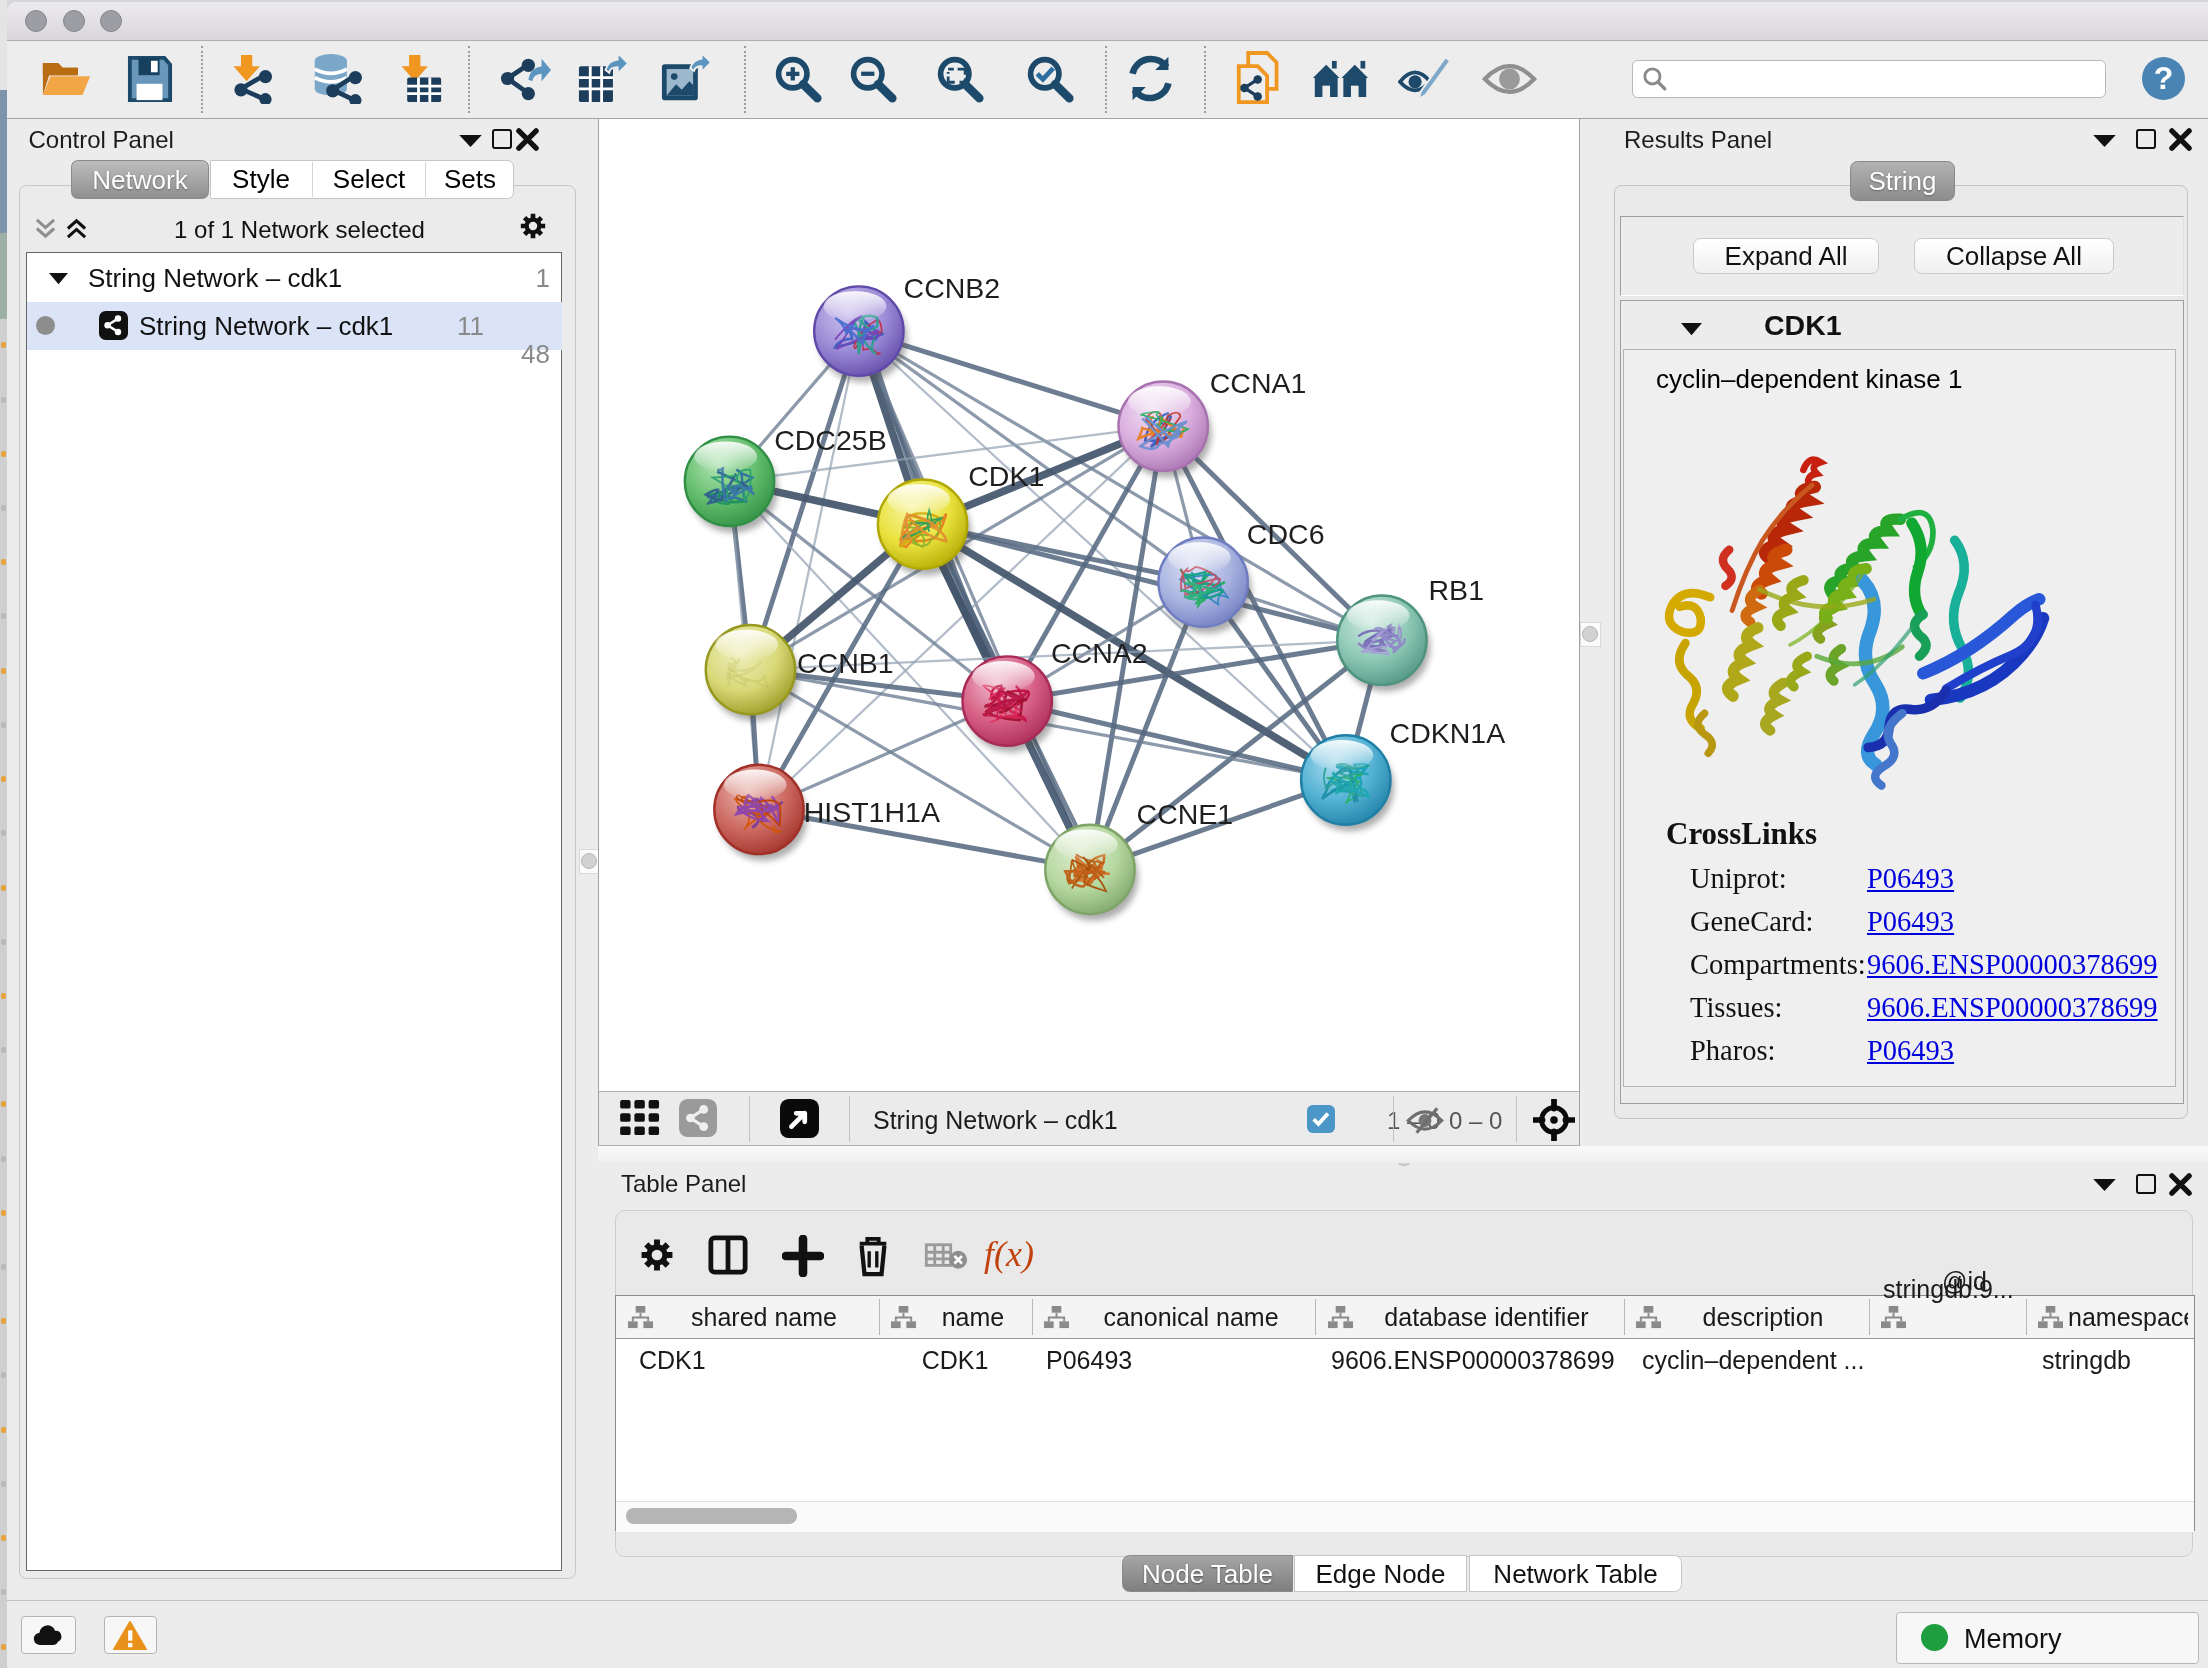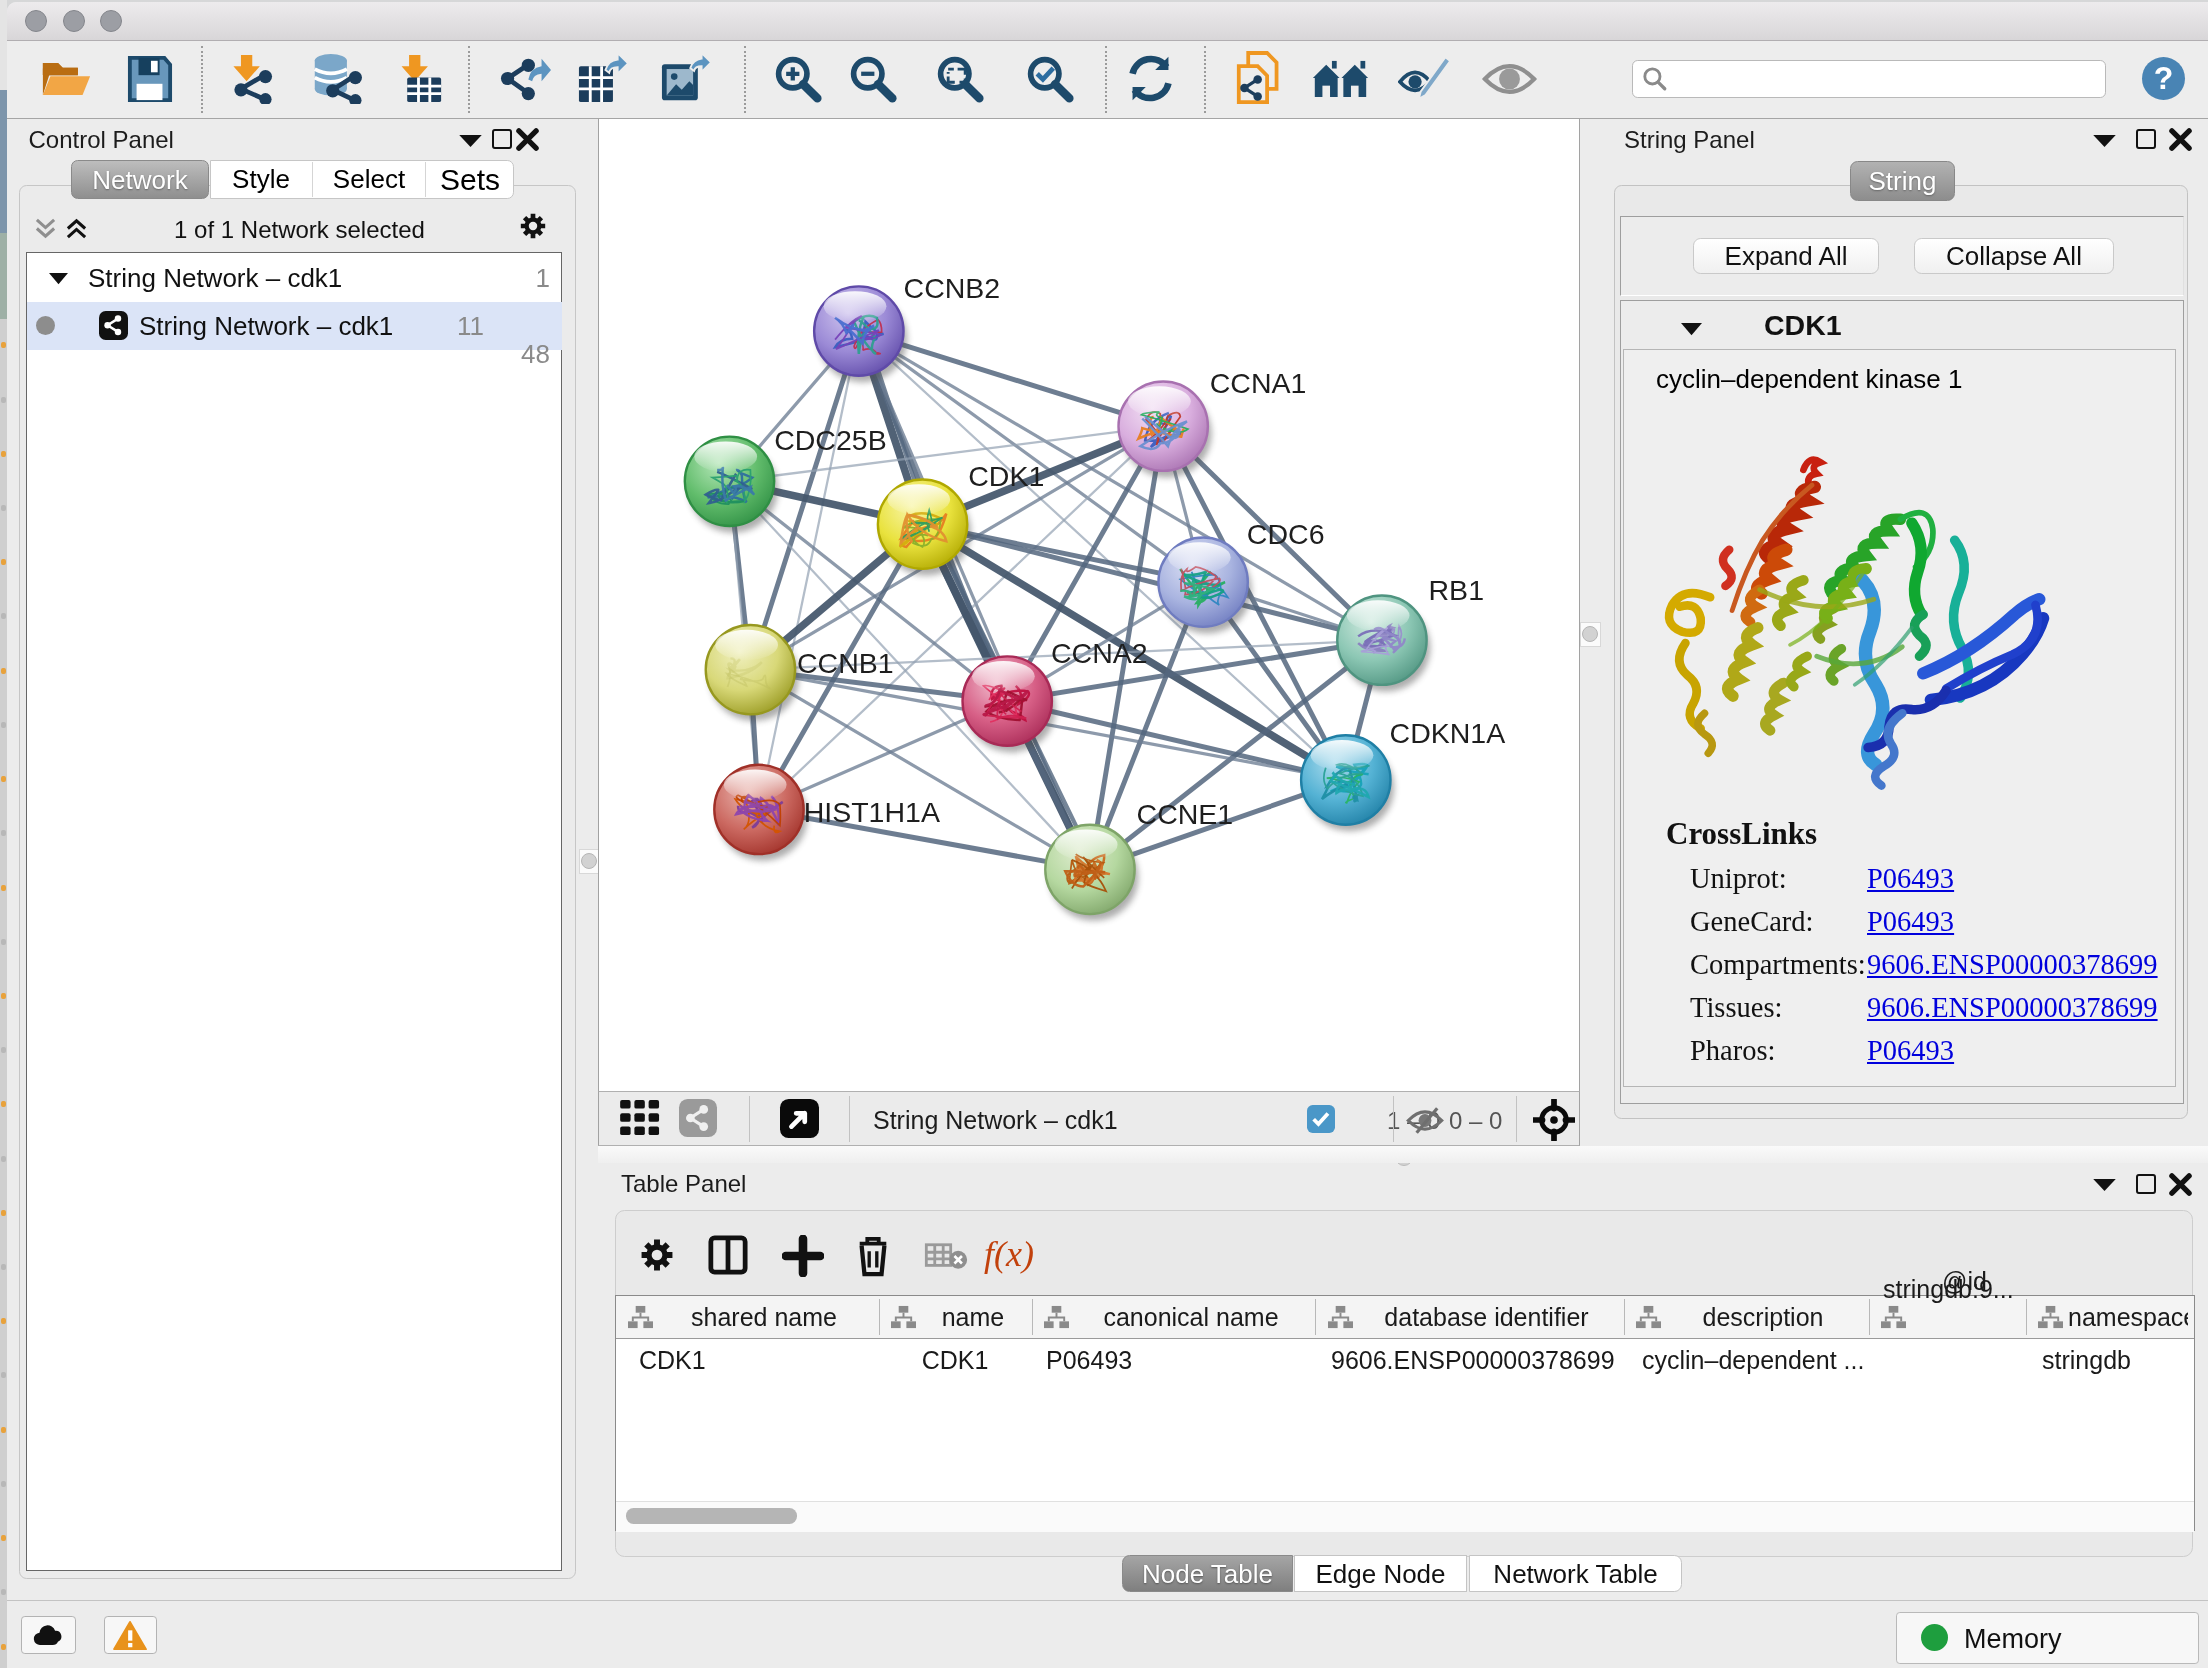--- a/index.html
+++ b/index.html
@@ -207,21 +207,21 @@
     <path d="M3 3 L21 21 M21 3 L3 21" stroke="#111" stroke-width="5.5" stroke-linecap="round"></path>
   </svg>
 
 <div class="abs" style="left:19px;top:185px;width:557px;height:1394px;background:#ebebeb;border:1px solid #c6c6c6;border-radius:7.6px;box-sizing:border-box;"></div>
 <div class="abs" style="left:71px;top:160px;width:138px;height:39px;background:linear-gradient(#bdbdbd,#8f8f8f);border:1px solid #8a8a8a;border-radius:6.7px;color:#fff;font-size:26px;text-align:center;line-height:38px;box-sizing:border-box;text-shadow:0 1px 1.9px #666;">Network</div>
 <div class="abs" style="left:210px;top:160px;width:304px;height:39px;background:#fff;border:1px solid #c6c6c6;border-radius:0 6.7px 6.7px 0;box-sizing:border-box;"></div>
 <div class="abs" style="left:210px;top:160px;width:102px;height:39px;color:#000;font-size:26px;text-align:center;line-height:39px;">Style</div>
 <div class="abs" style="left:312px;top:162px;width:1px;height:35px;background:#d5d5d5;"></div>
 <div class="abs" style="left:313px;top:160px;width:112px;height:39px;color:#000;font-size:26px;text-align:center;line-height:39px;">Select</div>
 <div class="abs" style="left:425px;top:162px;width:1px;height:35px;background:#d5d5d5;"></div>
-<div class="abs" style="left:426px;top:160px;width:88px;height:39px;color:#000;font-size:30px;text-align:center;line-height:39px;">Sets</div>
+<div class="abs" style="left:426px;top:160px;width:88px;height:39px;color:#000;font-size:26px;text-align:center;line-height:39px;">Sets</div>
 
 <svg class="abs" style="left:34px;top:217px;" width="23" height="23" viewBox="0 0 24 24">
     <path d="M3 3 l9 8 9-8 M3 12 l9 8 9-8" stroke="#8f8f8f" stroke-width="3.2" fill="none"></path>
   </svg>
 <svg class="abs" style="left:65px;top:217px;" width="23" height="23" viewBox="0 0 24 24">
     <path d="M3 21 l9-8 9 8 M3 12 l9-8 9 8" stroke="#111" stroke-width="3.2" fill="none"></path>
   </svg>
 <div class="abs" style="left:114px;top:216px;width:371px;font-size:24px;color:#111;text-align:center;">1 of 1 Network selected</div>
 <svg class="abs" style="left:518px;top:211px;" width="30" height="30" viewBox="0 0 32 32">
   <g fill="#111">
@@ -543,21 +543,21 @@
     <path d="M48 2 L16 40" stroke="#6f6f6f" stroke-width="5"></path>
   </svg>
 <div class="abs" style="left:1449px;top:1107px;font-size:24px;color:#555;">0 – 0</div>
 <div class="abs" style="left:1516px;top:1096px;width:1px;height:46px;background:#c2c2c2;"></div>
 <svg class="abs" style="left:1533px;top:1099px;" width="42" height="42" viewBox="0 0 44 44">
   <circle cx="22" cy="22" r="13" fill="none" stroke="#0a0a0a" stroke-width="5"></circle>
   <path d="M22 1 v9 M22 34 v9 M1 22 h9 M34 22 h9" stroke="#0a0a0a" stroke-width="6" stroke-linecap="round"></path>
   <circle cx="22" cy="22" r="4" fill="#0a0a0a"></circle>
 </svg>
 
-<div class="abs ptitle" style="left:1624px;top:126px;">String Panel</div>
+<div class="abs ptitle" style="left:1624px;top:126px;">Results Panel</div>
 <svg class="abs" style="left:2092px;top:133px;" width="25" height="15" viewBox="0 0 26 16">
     <path d="M1 2 h24 l-12 13 z" fill="#111"></path>
   </svg>
 <div class="abs" style="left:2136px;top:129px;width:20px;height:20px;border:2.9px solid #111;border-radius:2.9px;box-sizing:border-box;"></div>
 <svg class="abs" style="left:2169px;top:128px;" width="23" height="23" viewBox="0 0 24 24">
     <path d="M3 3 L21 21 M21 3 L3 21" stroke="#111" stroke-width="5.5" stroke-linecap="round"></path>
   </svg>
 <div class="abs" style="left:1614px;top:185px;width:574px;height:934px;background:#e9e9e9;border:1px solid #c2c2c2;border-radius:7.6px;box-sizing:border-box;"></div>
 <div class="abs" style="left:1850px;top:161px;width:105px;height:40px;background:linear-gradient(#b2b2b2,#8d8d8d);border:1px solid #888;border-radius:7.6px;color:#fff;font-size:26px;text-align:center;line-height:39px;box-sizing:border-box;text-shadow:0 1px 1.9px #666;">String</div>
 

